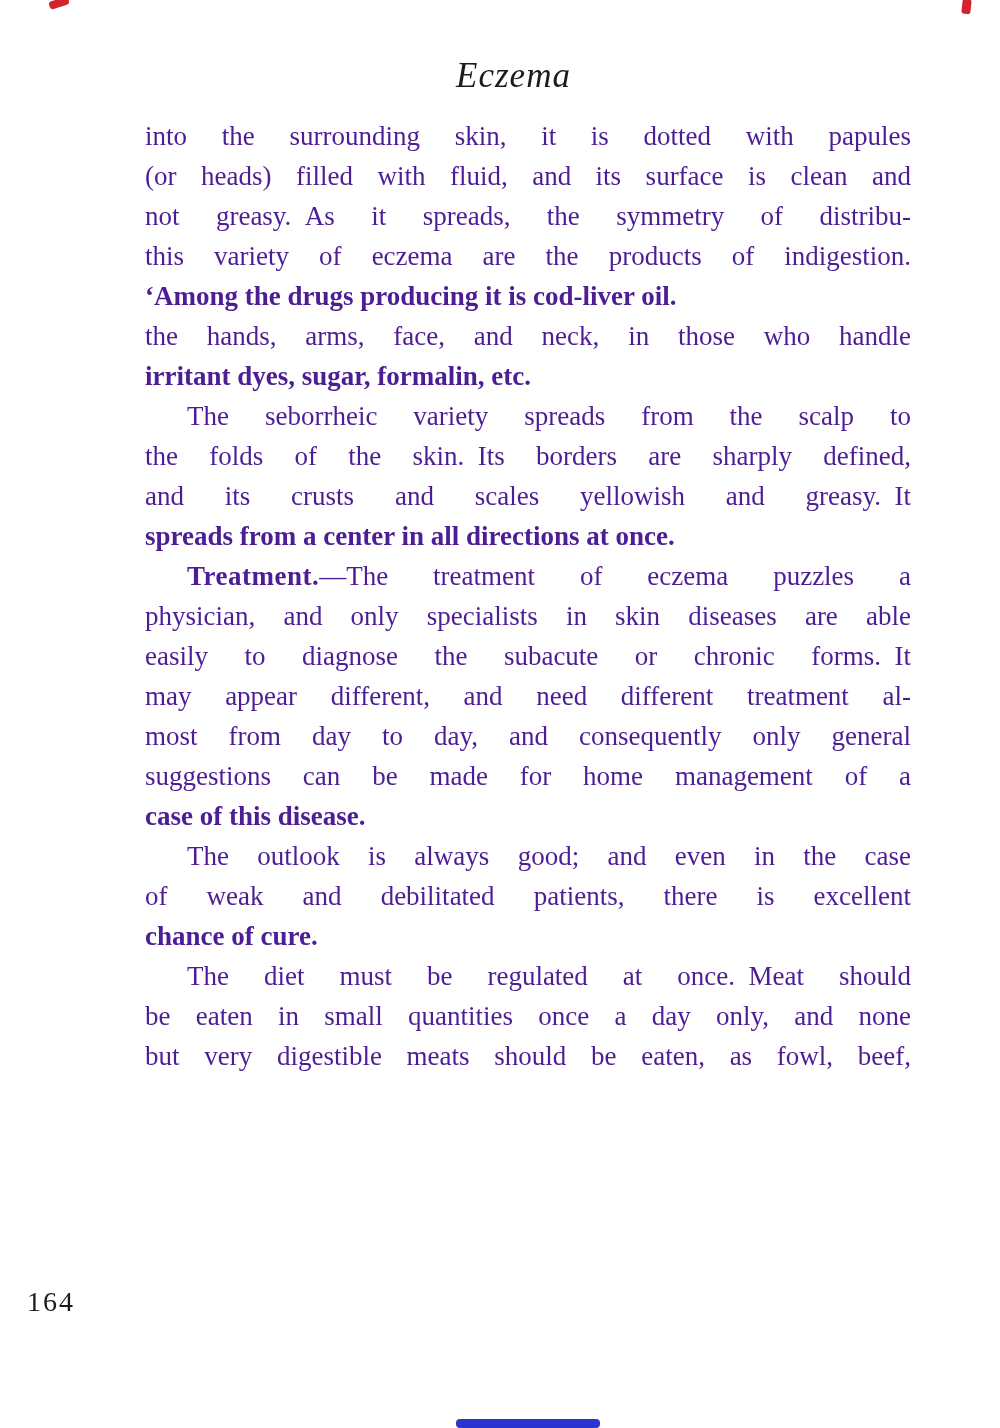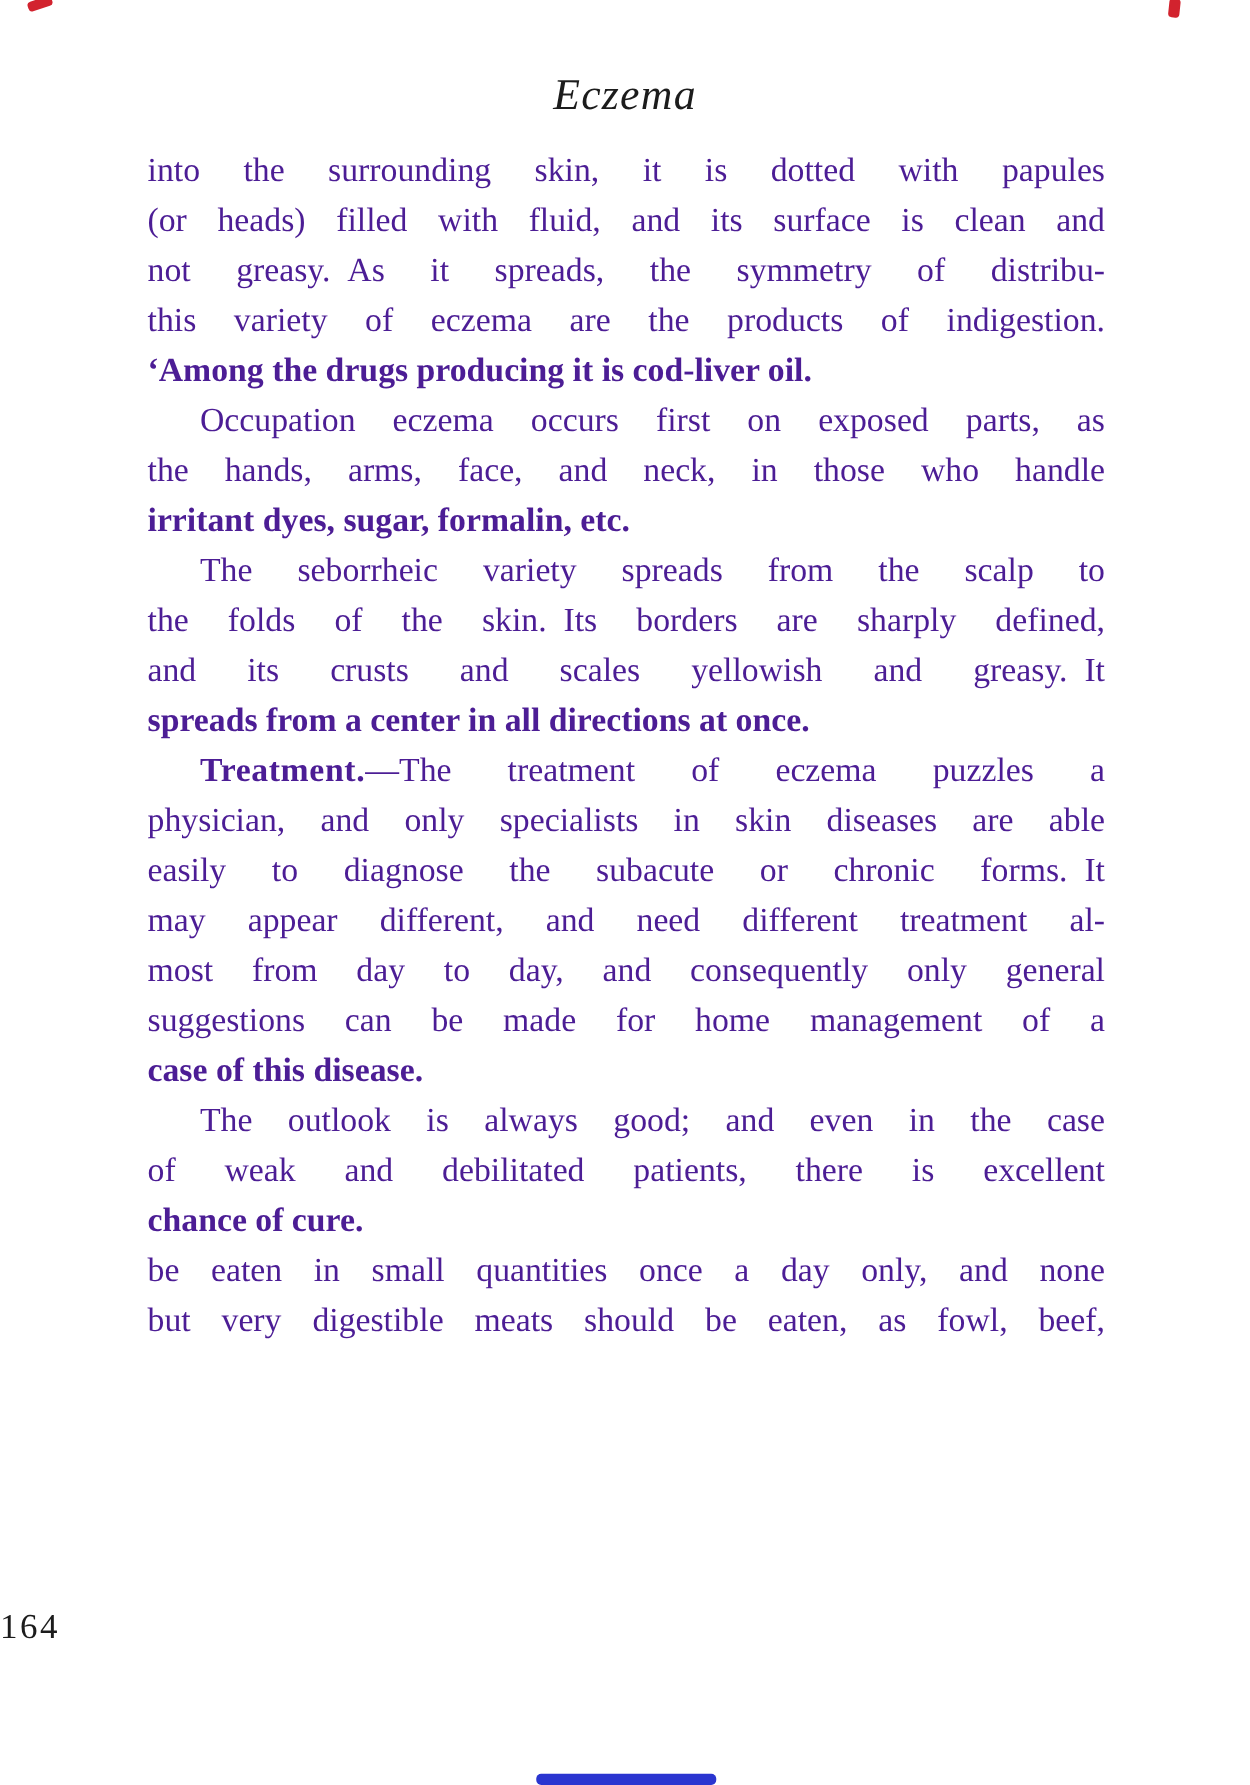--- a/index.html
+++ b/index.html
@@ -11,20 +11,21 @@
     height: 1428px;
     background: #ffffff;
     position: relative;
     overflow: hidden;
     font-family: "Liberation Serif", "DejaVu Serif", serif;
   }
   .scan-page {
     position: absolute;
     inset: 0;
     background: #ffffff;
+    margin-left: 27px;
   }
   .title {
     position: absolute;
     top: 56px;
     left: 0;
     right: 0;
     margin: 0;
     text-align: center;
     font-style: italic;
     font-weight: normal;
@@ -111,21 +112,20 @@
 
   <div class="body-text" id="body-text">
       <div class="paragraph">
         <div class="line">into the surrounding skin, it is dotted with papules</div>
         <div class="line">(or heads) filled with fluid, and its surface is clean and</div>
         <div class="line">not greasy. As it spreads, the symmetry of distribu-</div>
         <div class="line">this variety of eczema are the products of indigestion.</div>
         <div class="line no-just">‘Among the drugs producing it is cod-liver oil.</div>
       </div>
       <div class="paragraph">
-        <div class="line indent">Occupation eczema occurs first on exposed parts, as</div>
         <div class="line">the hands, arms, face, and neck, in those who handle</div>
         <div class="line no-just">irritant dyes, sugar, formalin, etc.</div>
       </div>
       <div class="paragraph">
         <div class="line indent">The seborrheic variety spreads from the scalp to</div>
         <div class="line">the folds of the skin. Its borders are sharply defined,</div>
         <div class="line">and its crusts and scales yellowish and greasy. It</div>
         <div class="line no-just">spreads from a center in all directions at once.</div>
       </div>
       <div class="paragraph">
@@ -136,20 +136,21 @@
         <div class="line">most from day to day, and consequently only general</div>
         <div class="line">suggestions can be made for home management of a</div>
         <div class="line no-just">case of this disease.</div>
       </div>
       <div class="paragraph">
         <div class="line indent">The outlook is always good; and even in the case</div>
         <div class="line">of weak and debilitated patients, there is excellent</div>
         <div class="line no-just">chance of cure.</div>
       </div>
       <div class="paragraph">
+        <div class="line indent">The diet must be regulated at once. Meat should</div>
         <div class="line">be eaten in small quantities once a day only, and none</div>
         <div class="line">but very digestible meats should be eaten, as fowl, beef,</div>
       </div>
     </div>
 
   <div class="page-number">164</div>
 
   <div class="artifact blue-bottom" style="background-color: rgb(42, 53, 208);"></div>
 
 </div>

